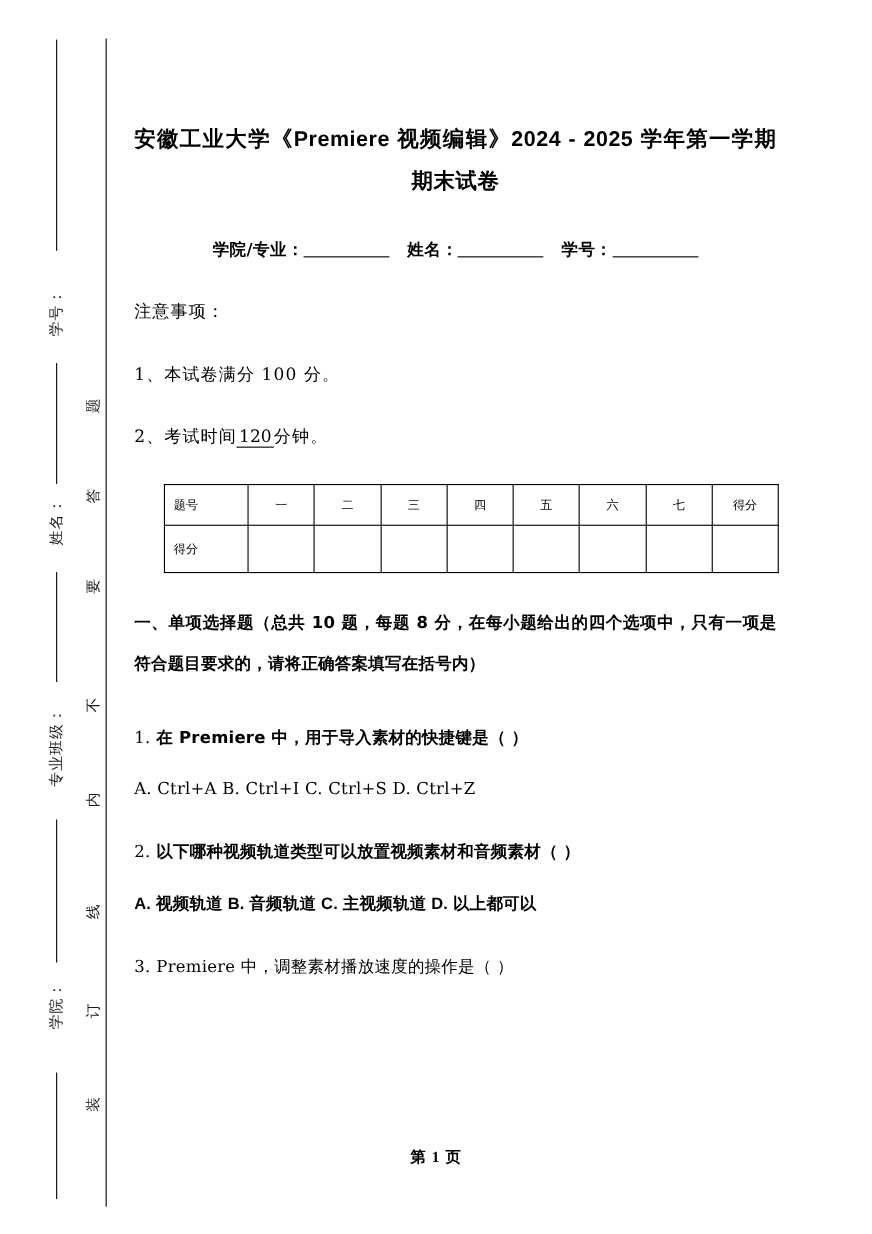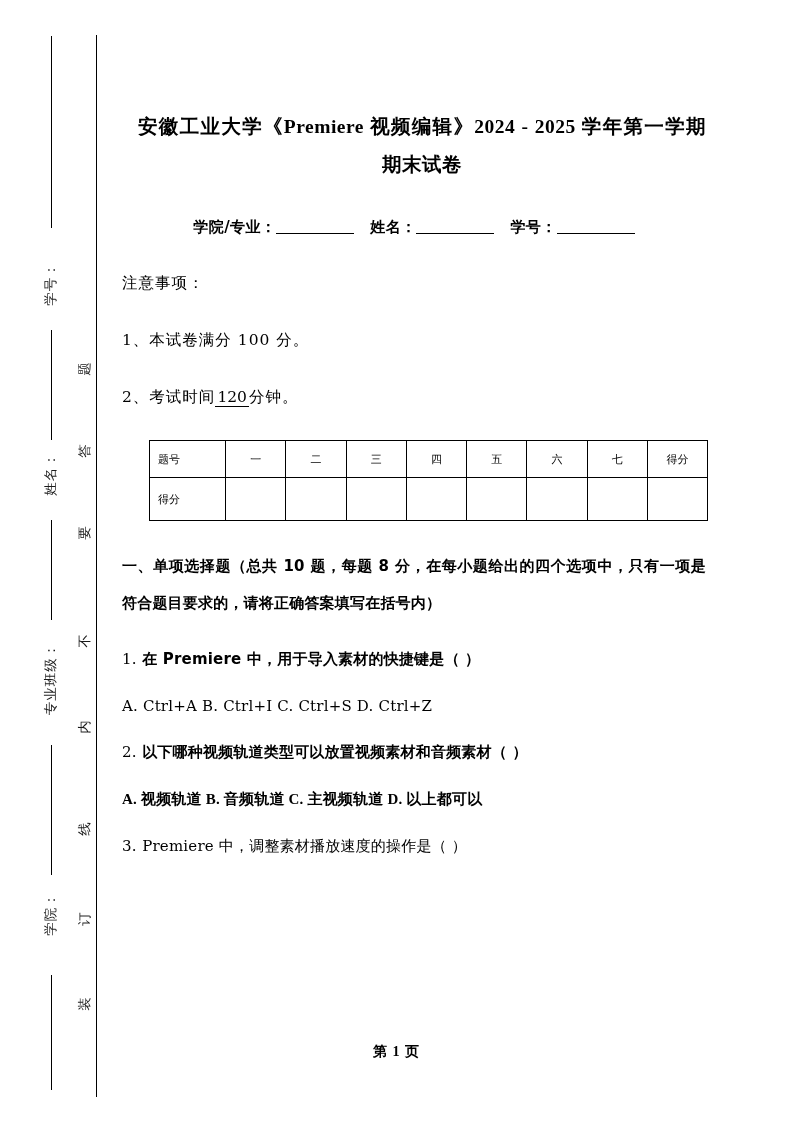--- a/index.html
+++ b/index.html
@@ -63,28 +63,28 @@
     width: 793px; height: 1122px;
   }
   #content {
     position: absolute;
     left: 122px;
     top: 108px;
     width: 584px;
   }
 
   .doc-title {
-    font-family: Liberation Serif, serif;
+    font-family: Liberation Sans, sans-serif;
     font-weight: bold;
     font-size: 19.5px;
     line-height: 38px;
     text-align: justify;
     text-align-last: center;
     letter-spacing: 0.5px;
-    margin: 0 0 4px 16px;
+    margin: 0 0 4px 0;
   }
 
   .idline {
     text-align: center;
     font-weight: bold;
     font-size: 15px;
     font-family: "DejaVu Sans", "Liberation Sans", sans-serif;
     margin-top: 34px;
     white-space: nowrap;
     letter-spacing: 0.4px;
@@ -147,41 +147,41 @@
     line-height: 37px;
     margin-top: 27px;
     text-align: justify;
     text-align-last: left;
     letter-spacing: 0.2px;
   }
   .q-stem {
     font-family: "DejaVu Sans", "Liberation Sans", sans-serif;
     font-weight: bold;
     font-size: 15px;
-    margin-top: 28px;
+    margin-top: 39px;
     letter-spacing: 0.2px;
     white-space: nowrap;
   }
   .q-stem .lat,
   .q-num {
     font-family: "DejaVu Serif", "Liberation Serif", serif;
     font-weight: normal;
   }
   .q-opts {
     margin-top: 28px;
     font-size: 15px;
     letter-spacing: 0.2px;
     white-space: nowrap;
   }
   .q-opts.latin {
     font-family: "DejaVu Serif", "Liberation Serif", serif;
     font-weight: normal;
   }
   .q-opts.cjk {
-    font-family: Liberation Serif, serif;
+    font-family: Liberation Sans, sans-serif;
     font-weight: bold;
   }
 
   .footer {
     position: absolute;
     left: 0;
     top: 1043px;
     width: 793px;
     text-align: center;
     font-family: Liberation Serif, serif;

